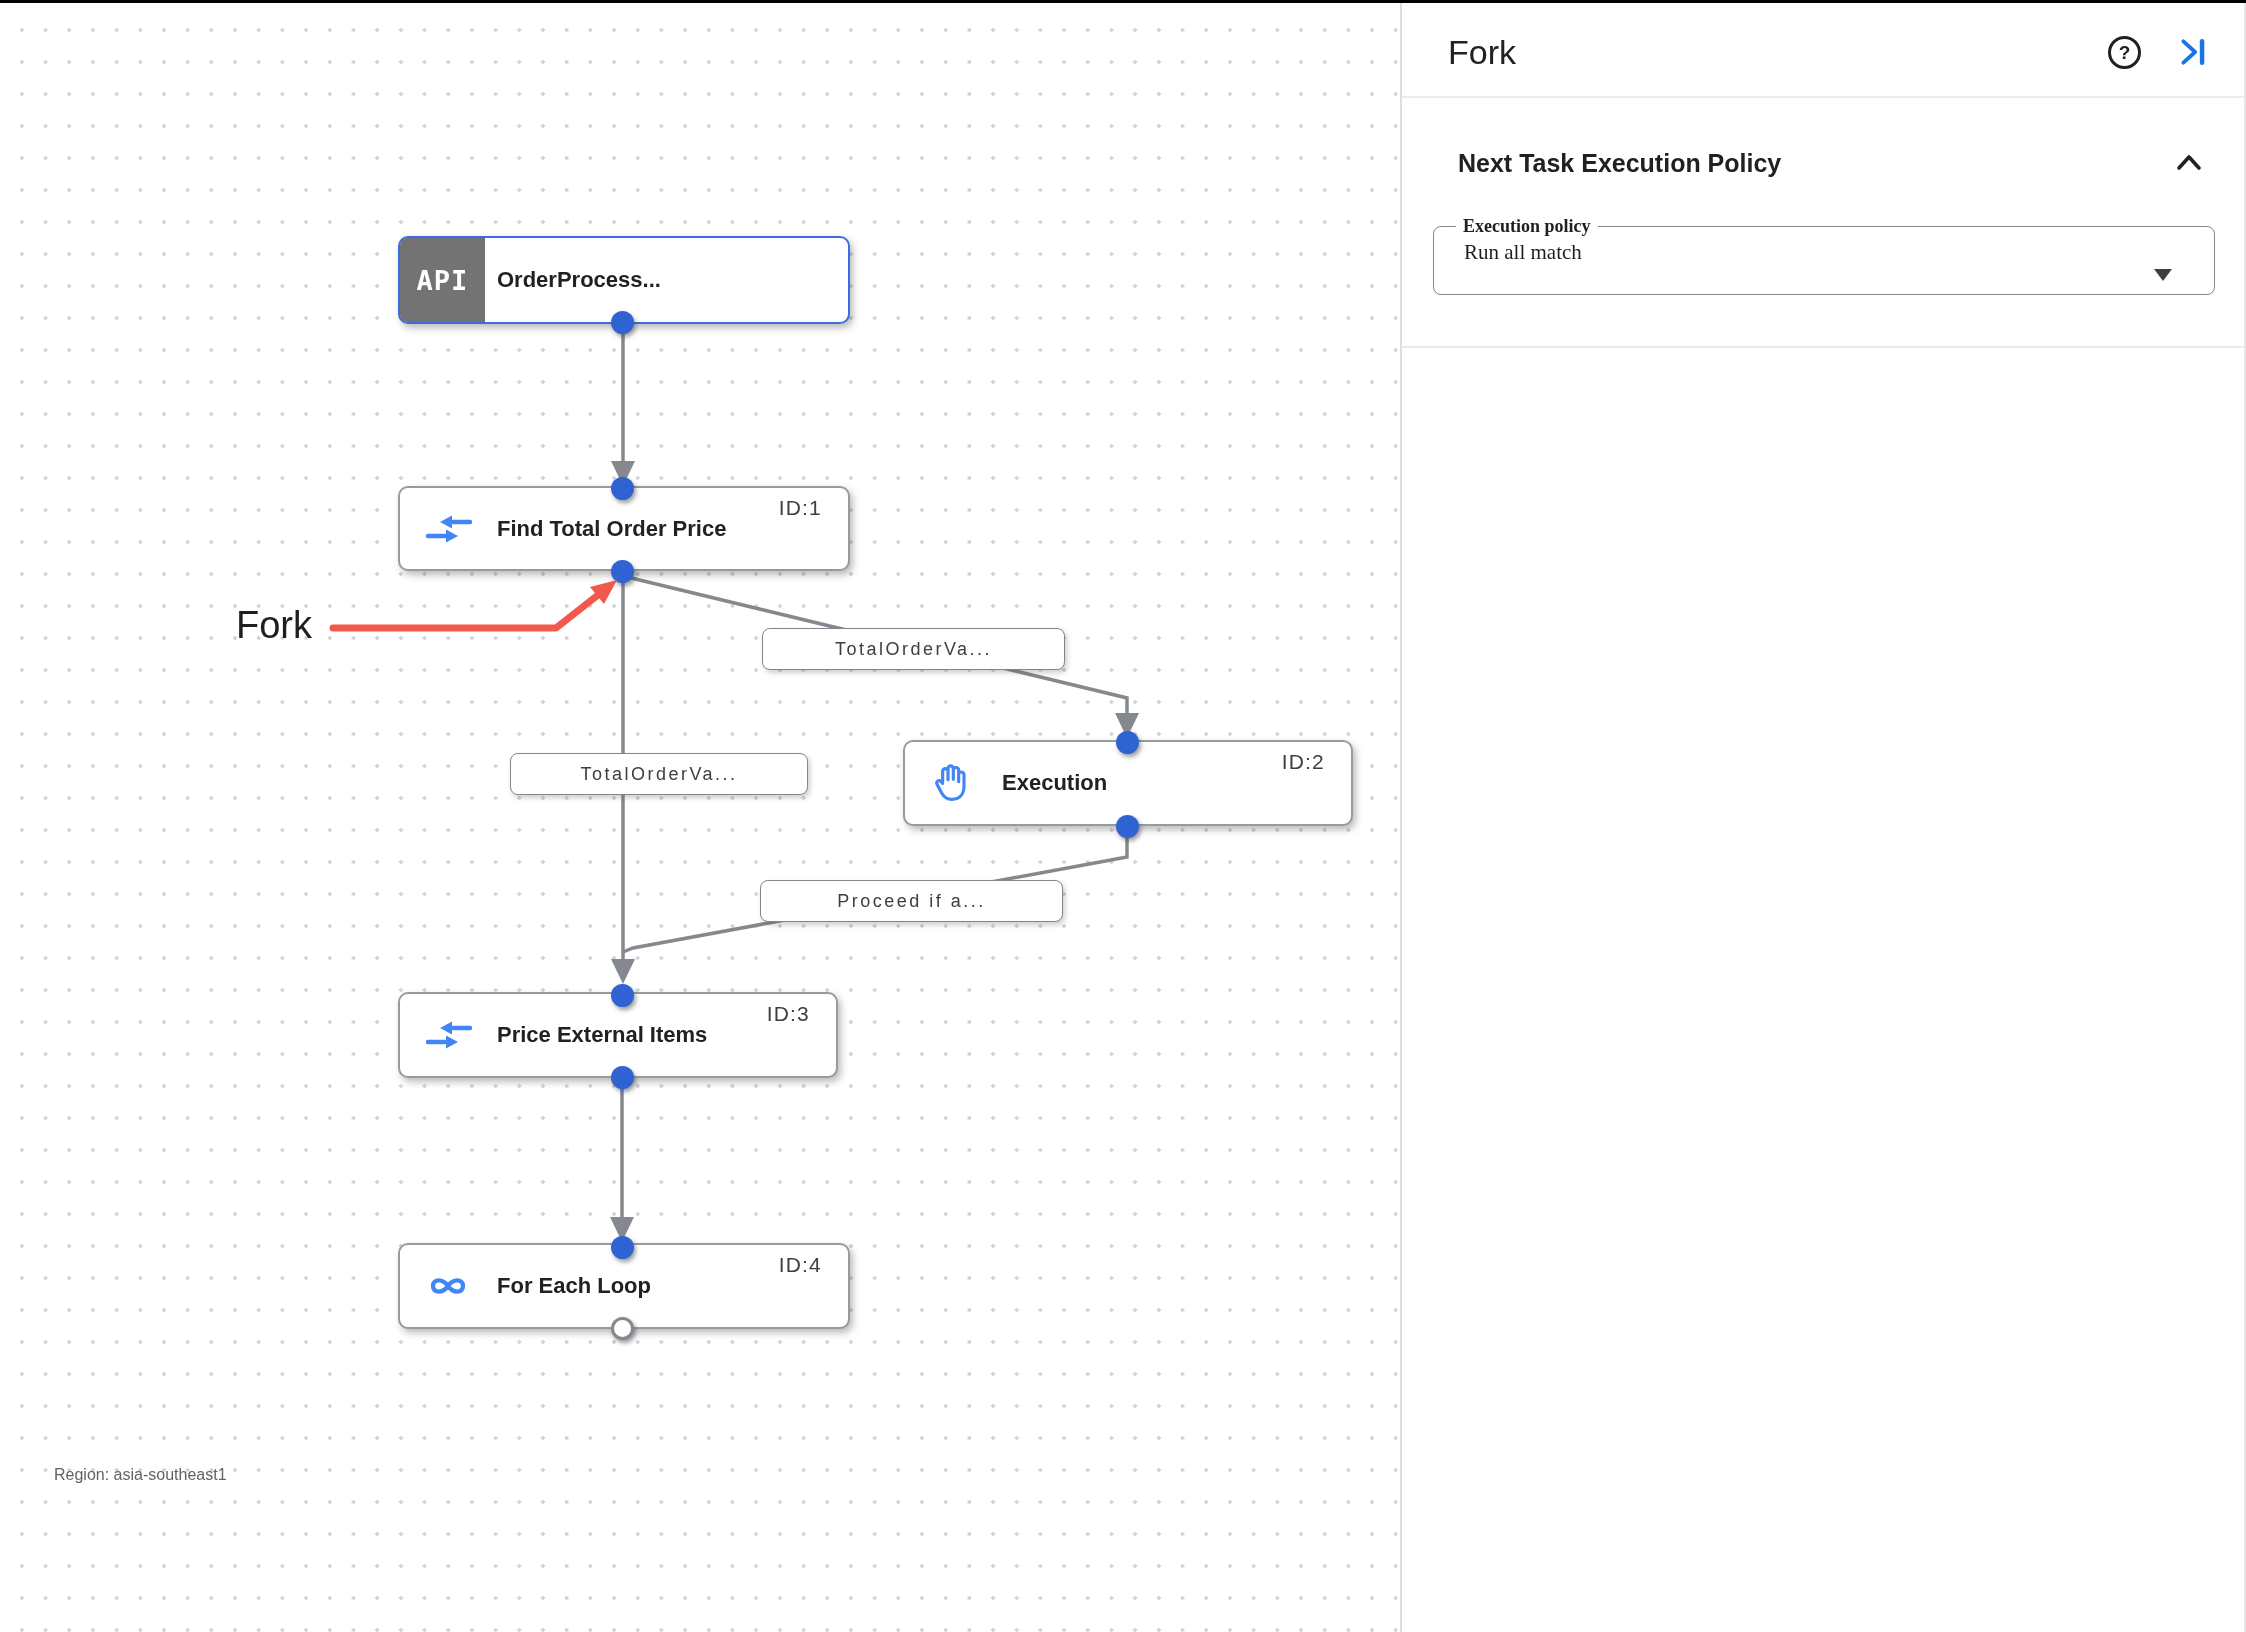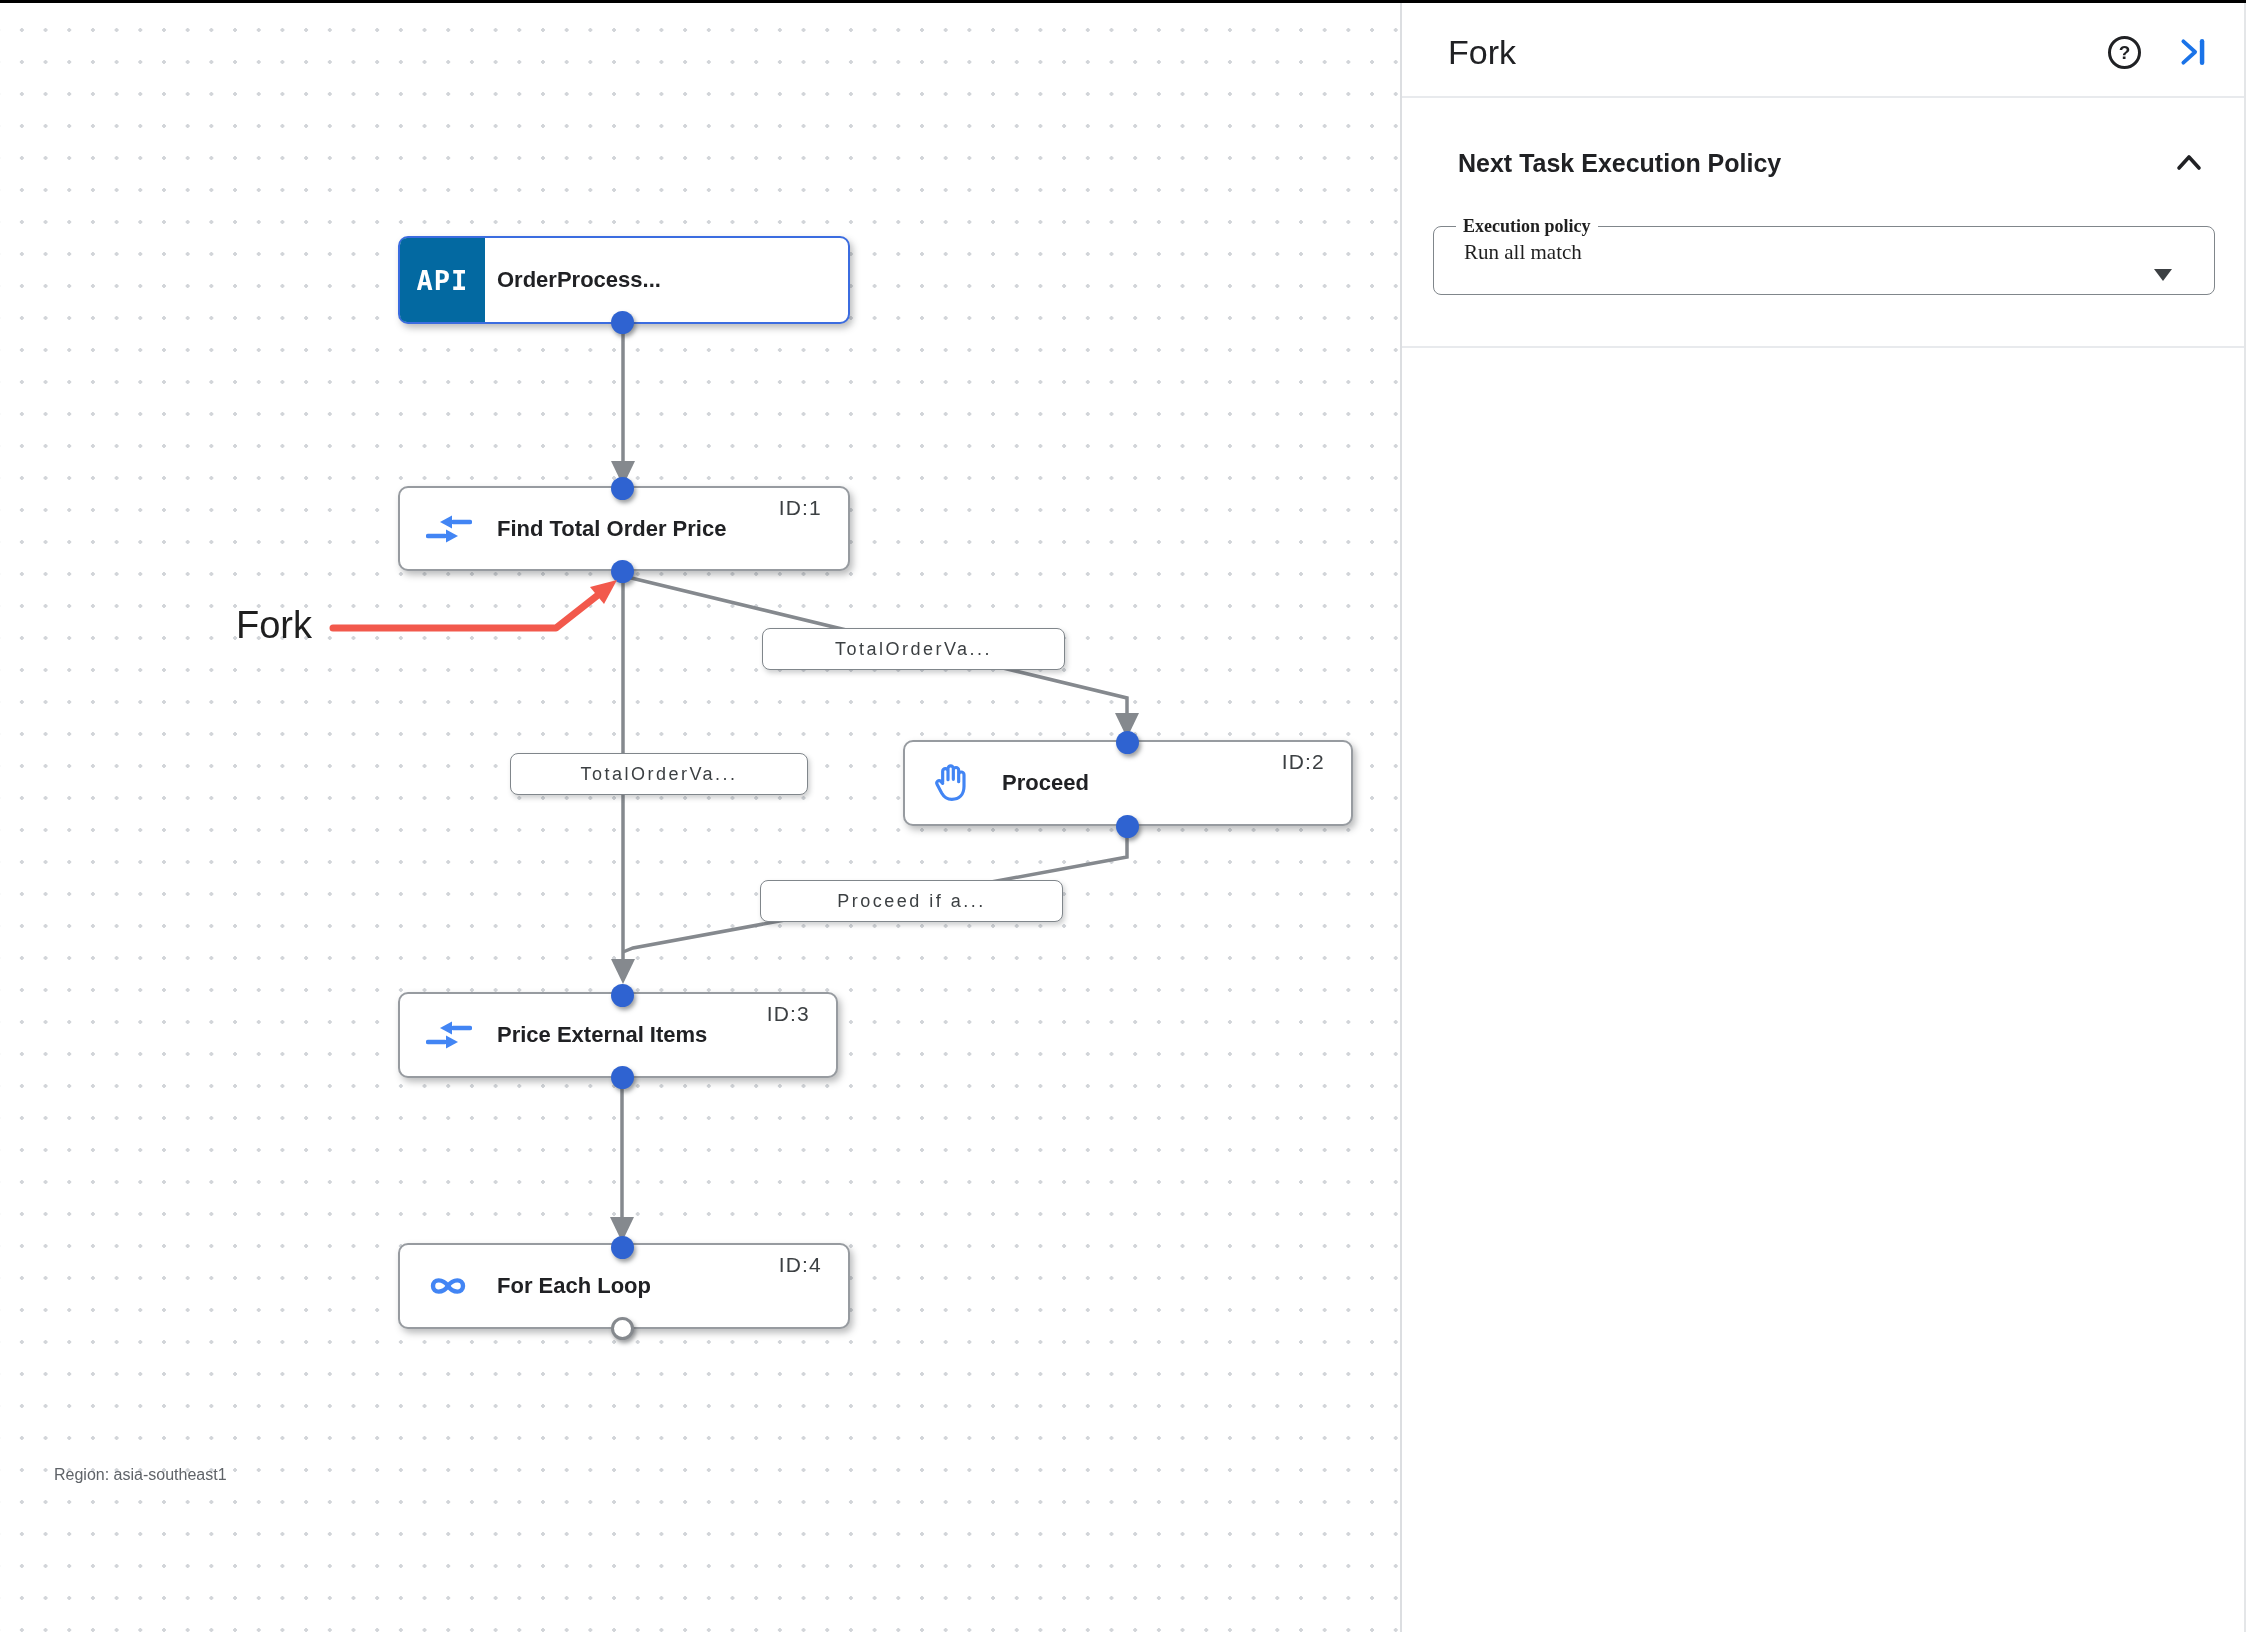--- a/index.html
+++ b/index.html
@@ -18,21 +18,21 @@
   svg.edges { z-index:1; }
   svg.annotation-arrow { z-index:6; }
 
   .node { position:absolute; background:#fff; border:2px solid #979ba0; border-radius:10px;
     box-shadow: 3px 4px 7px rgba(60,64,67,.35); z-index:2; display:flex; align-items:center; }
   .node-trigger { border:2.5px solid #3b6ce0; }
   .node-title { font-size:22px; font-weight:bold; color:#202124; margin-left:97px; white-space:nowrap; }
   .node-id { position:absolute; top:8px; right:26px; font-size:21px; letter-spacing:1.2px;
     color:#3c4043; font-weight:500; }
   .node-icon { position:absolute; left:26px; top:50%; transform:translateY(-50%); }
-  .badge { position:absolute; left:0; top:0; bottom:0; width:85px; background:#0369a1;
+  .badge { position:absolute; left:0; top:0; bottom:0; width:85px; background:#737373;
     border-radius:7px 0 0 7px; display:flex; align-items:center; justify-content:center; }
   .badge span { font-family:"DejaVu Sans Mono", monospace; font-weight:bold; font-size:27px;
     color:#fff; letter-spacing:1px; }
 
   .port { position:absolute; width:23px; height:23px; border-radius:50%; background:#2f63d1;
     box-shadow: 2px 3px 4px rgba(60,64,67,.5); z-index:4; }
   .port-open { background:#fff; border:3px solid #85898e; }
 
   .edge-label { position:absolute; height:42px; background:#fff; border:1.5px solid #80868b;
     border-radius:8px; box-shadow:2px 3px 5px rgba(60,64,67,.25); z-index:3;
@@ -111,21 +111,21 @@
           </g>
       </svg>
       <div class="node-title">Find Total Order Price</div>
     </div>
 
     <div class="node" style="left:903px; top:740px; width:450px; height:86px;">
       <span class="node-id">ID:2</span>
       <svg class="node-icon" width="40" height="44" viewBox="0 0 24 26">
         <path d="M7 12.5 V6 a1.6 1.6 0 0 1 3.2 0 V11 M10.2 11 V4.3 a1.6 1.6 0 0 1 3.2 0 V10.6 M13.4 10.8 V5.3 a1.6 1.6 0 0 1 3.2 0 V12.2 M16.6 12.2 V8 a1.6 1.6 0 0 1 3.2 0 V15 c0 5-2.9 7.8-7.3 7.8 c-3.3 0-4.7-1.3-6.1-3.8 L3.7 13.9 c-.9-1.6.9-3.1 2.2-1.9 L7 13.2" fill="none" stroke="#4285f4" stroke-width="1.9" stroke-linecap="round" stroke-linejoin="round"></path>
       </svg>
-      <div class="node-title">Proceed</div>
+      <div class="node-title">Execution</div>
     </div>
 
     <div class="node" style="left:398px; top:992px; width:440px; height:86px;">
       <span class="node-id">ID:3</span>
       <svg class="node-icon" width="46" height="30" viewBox="0 0 46 30">
         <g stroke="#4285f4" stroke-width="4.5" stroke-linecap="round">
           <line x1="27" y1="8" x2="44" y2="8"></line>
             <line x1="2" y1="22" x2="19" y2="22"></line>
         </g>
         <g fill="#4285f4">

